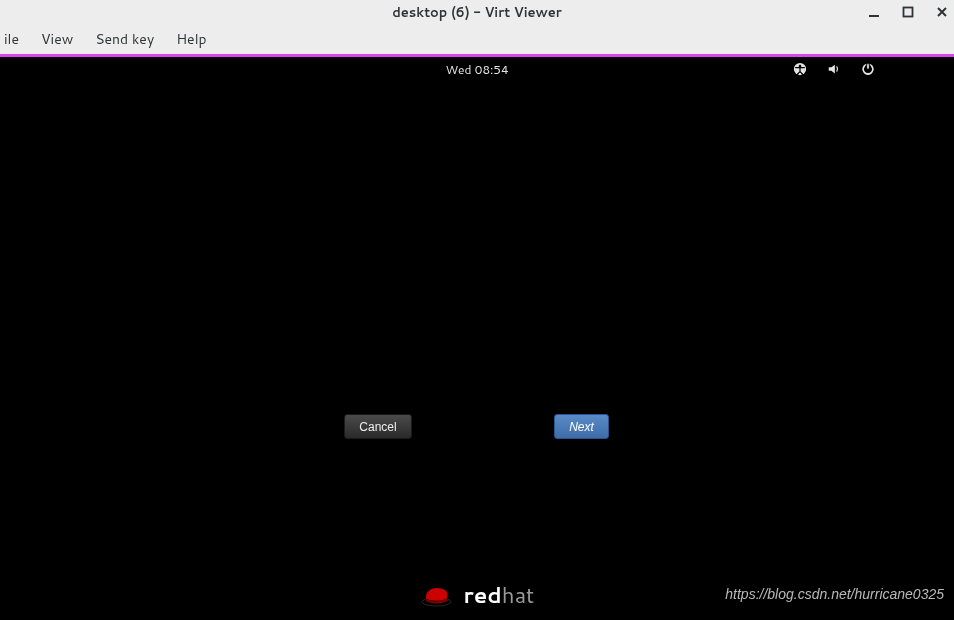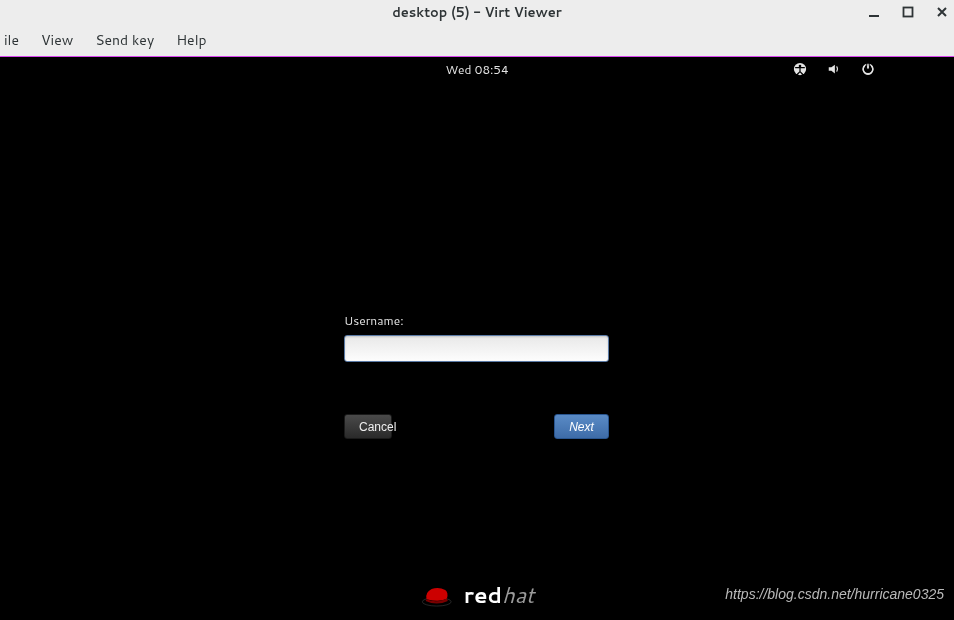--- a/index.html
+++ b/index.html
@@ -51,21 +51,21 @@
       width: 16px;
       height: 16px;
     }
     .menubar {
       height: 33px;
       background: #ededed;
       display: flex;
       align-items: center;
       padding-left: 2px;
       gap: 18px;
-      border-bottom: 1px solid #d946ef;
+      border-bottom: 3px solid #d946ef;
     }
     .menubar-item {
       font-size: 14px;
       color: #2e3436;
       cursor: pointer;
       padding: 4px 2px;
     }
     .vm-screen {
       flex: 1;
       background: #000;
@@ -137,21 +137,21 @@
       border-radius: 3px;
       font-size: 12px;
       padding: 0 14px;
       cursor: pointer;
       border: 1px solid #111;
     }
     .btn-cancel {
       background: linear-gradient(to bottom, #4a4a4a, #2a2a2a);
       color: #eee;
       border-color: #1a1a1a;
-      width: 48px;
+      width: 68px;
       text-align: center;
     }
     .btn-next {
       background: linear-gradient(to bottom, #5a8bc6, #3e6ca8);
       color: #fff;
       border-color: #29558f;
       width: 55px;
       font-style: italic;
     }
     .redhat-logo {
@@ -163,39 +163,39 @@
       align-items: center;
       gap: 10px;
     }
     .redhat-text {
       color: #ffffff;
       font-size: 22px;
       font-weight: 300;
       letter-spacing: 0;
     }
     .redhat-text .bold { font-weight: bold; }
-    .redhat-text .light { color: #9a9a9a; font-style: italic; }
+    .redhat-text .light { color: #9a9a9a; }
     .watermark {
       position: absolute;
       right: 10px;
       bottom: 18px;
       color: #b9b9b9;
       font-size: 14px;
       font-family: Arial, sans-serif;
       font-style: italic;
     }
     svg { display: block; }
   </style>
 </head>
 <body>
 
 <div class="window-frame">
 
   <div class="titlebar">
-    <div class="titlebar-title">desktop (5) - Virt Viewer</div>
+    <div class="titlebar-title">desktop (6) - Virt Viewer</div>
     <div class="titlebar-controls">
       <span>
         <svg width="12" height="12" viewBox="0 0 12 12">
             <rect x="1" y="9" width="10" height="2" fill="#2e3436"></rect>
           </svg>
       </span>
       <span>
         <svg width="12" height="12" viewBox="0 0 12 12">
             <rect x="1.5" y="1.5" width="9" height="9" fill="none" stroke="#2e3436" stroke-width="1.8"></rect>
           </svg>
@@ -238,24 +238,20 @@
               <circle cx="8" cy="8" r="5.5" fill="none" stroke="#e4e4e4" stroke-width="1.6"></circle>
               <rect x="7.2" y="1.5" width="1.6" height="6" fill="#e4e4e4"></rect>
               <rect x="6" y="1" width="4" height="3" fill="#000"></rect>
               <path d="M8 2 L8 7" stroke="#e4e4e4" stroke-width="1.6"></path>
               <path d="M4.2 4.5 A5.5 5.5 0 1 0 11.8 4.5" fill="none" stroke="#e4e4e4" stroke-width="1.6"></path>
             </svg>
         </span>
       </div>
     </div>
 
-    <div class="login-box">
-      <div class="login-label">Username:</div>
-      <input class="login-input" type="text" autofocus="" value="" style="">
-    </div>
 
     <div class="login-buttons">
       <button class="btn btn-cancel">Cancel</button>
       <button class="btn btn-next">Next</button>
     </div>
 
     <div class="redhat-logo">
       <span>
         <svg width="34" height="26" viewBox="0 0 40 30">
           <ellipse cx="20" cy="23" rx="17" ry="5" fill="#000" stroke="#5a5a5a" stroke-width="0.5"></ellipse>

